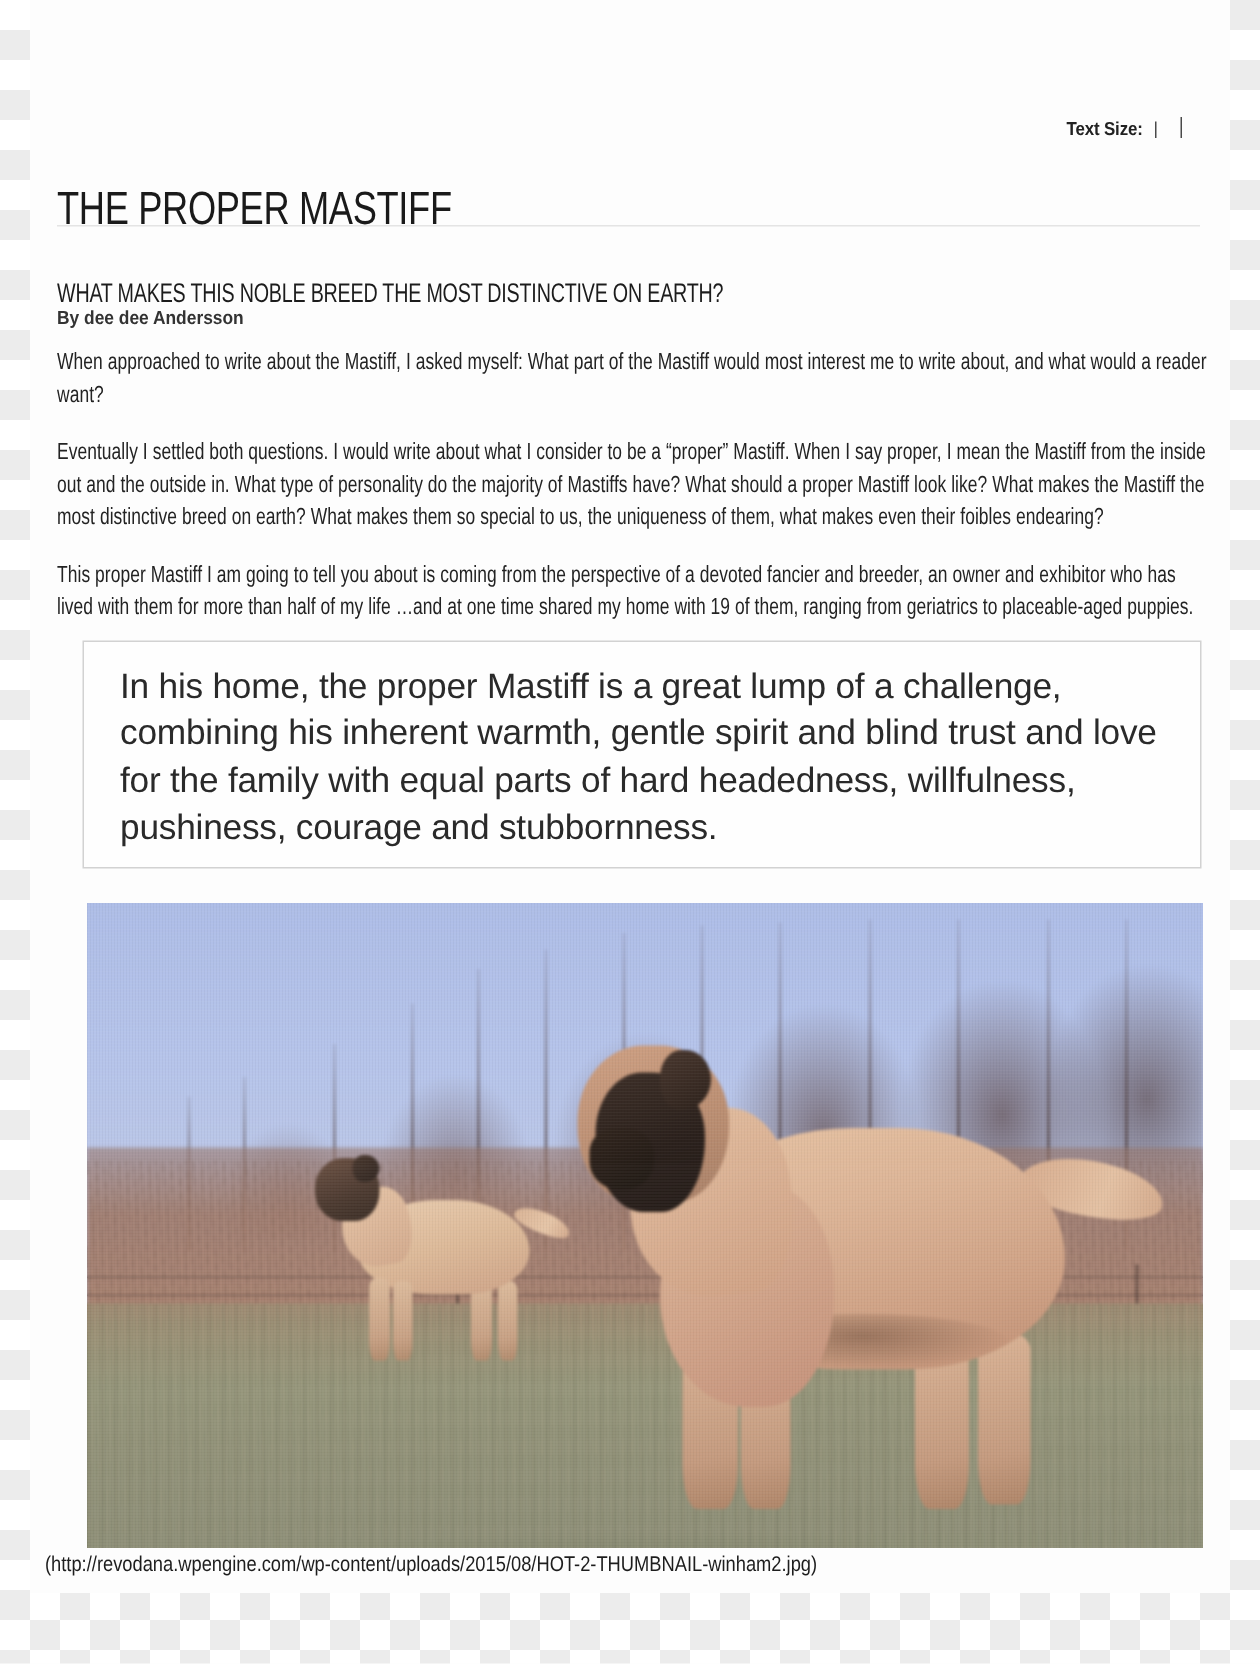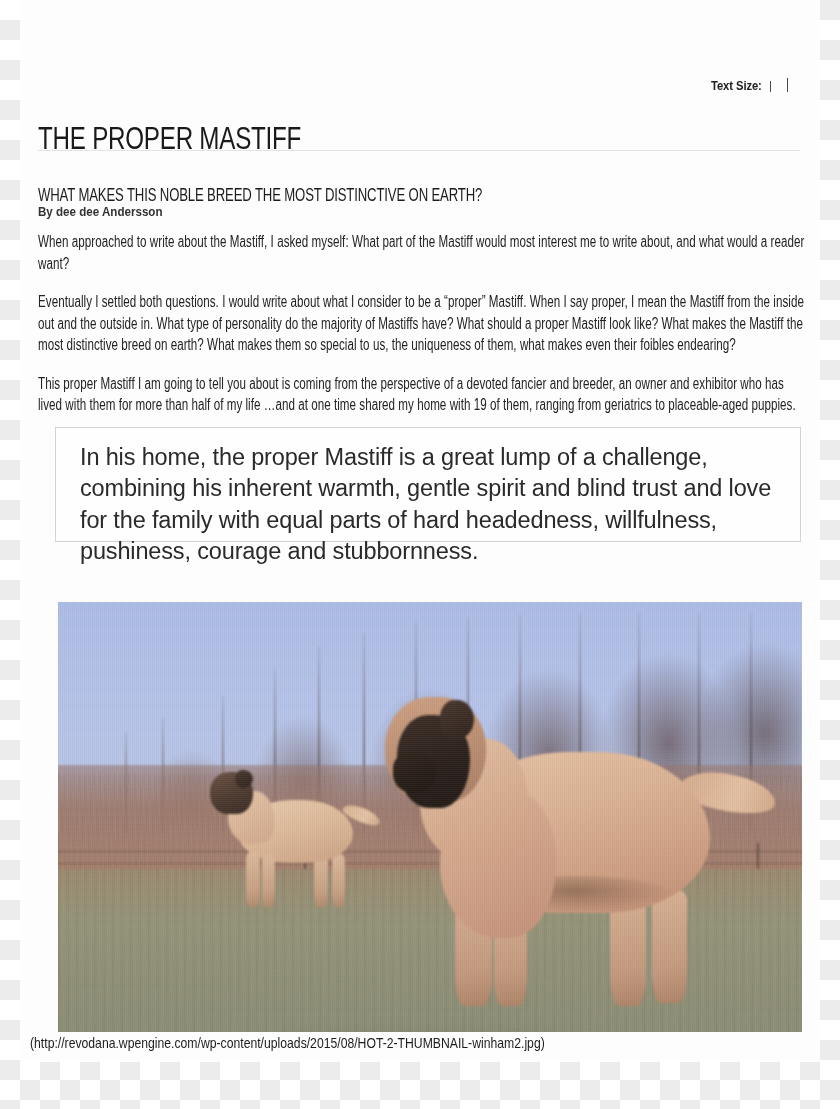--- a/index.html
+++ b/index.html
@@ -128,21 +128,21 @@
     text-align: left;
     letter-spacing: 0.05px;
   }
 
   
   .pullquote {
     position: absolute;
     left: 35px;
     top: 427px;
     width: 746px;
-    height: 115px;
+    height: 152px;
     border: 1px solid #d2d2d2;
     background: #fefefe;
     box-sizing: border-box;
   }
   .pullquote-text {
     position: absolute;
     left: 24px;
     top: 14px;
     width: 700px;
     font-size: 23.5px;

